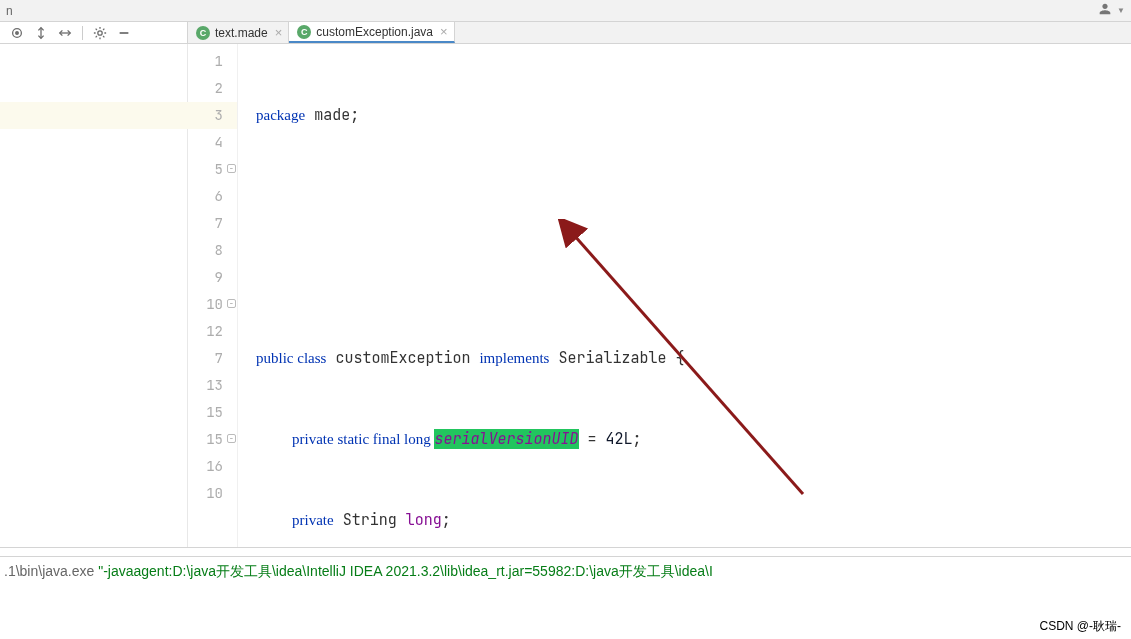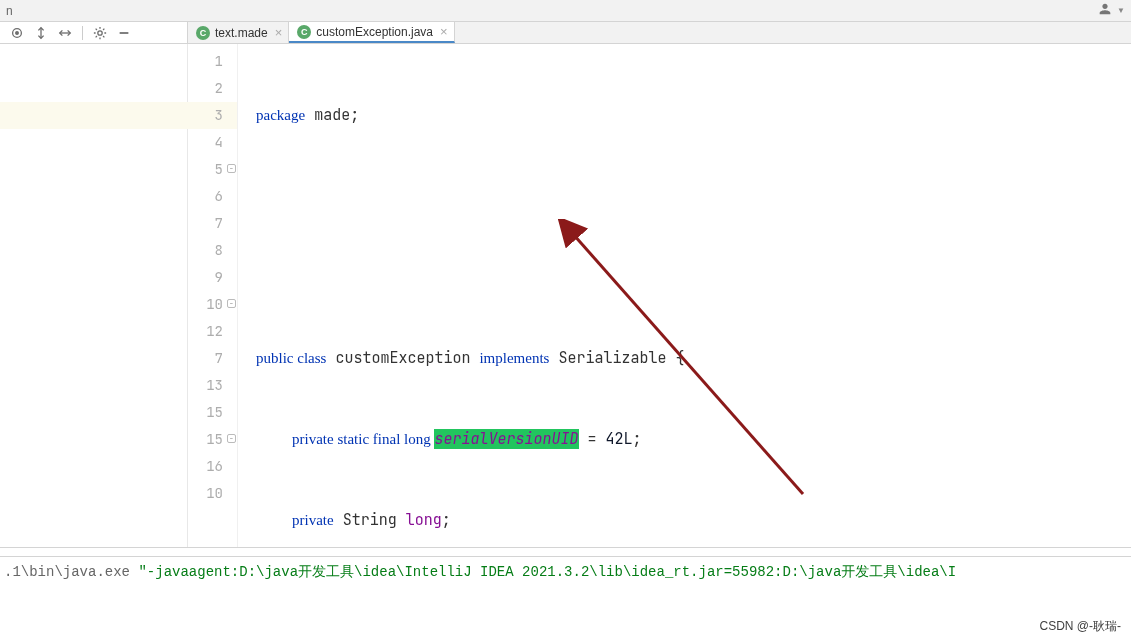--- a/index.html
+++ b/index.html
@@ -35,24 +35,24 @@
     
     .kw { color: #0033b3; font-family: Liberation Serif, serif; }
     .field { color: #871094; }
     .num { color: #0f172a; }
     .warn { background: #22c55e; font-style: italic; color: #871094; }
     .cursor { border-left: 1px solid #000; }
     
     .arrow-overlay { position: absolute; left: 320px; top: 175px; z-index: 10; pointer-events: none; }
     
     .console-sep { height: 10px; background: #fff; border-top: 1px solid #d4d4d4; border-bottom: 1px solid #d4d4d4; }
-    .console { height: 52px; padding: 6px 4px; font-family: Liberation Mono, monospace; font-size: 14px; color: #666; white-space: nowrap; overflow: hidden; }
+    .console { height: 52px; padding: 6px 4px; font-family: Liberation Sans, sans-serif; font-size: 14px; color: #666; white-space: nowrap; overflow: hidden; }
     .console-str { color: #067d17; }
     
-    .watermark { position: absolute; bottom: 4px; right: 10px; color: #404040; font-size: 12px; }
+    .watermark { position: absolute; bottom: 4px; right: 10px; color: #000000; font-size: 12px; }
     
     .left-hl-strip { position: absolute; left: 0; width: 188px; height: 27px; background: #fcfaed; }
   </style>
 </head>
 <body>
 
 <div class="top-bar">
   <span class="top-left">n</span>
   <span class="top-right">
     <span class="user-icon">

